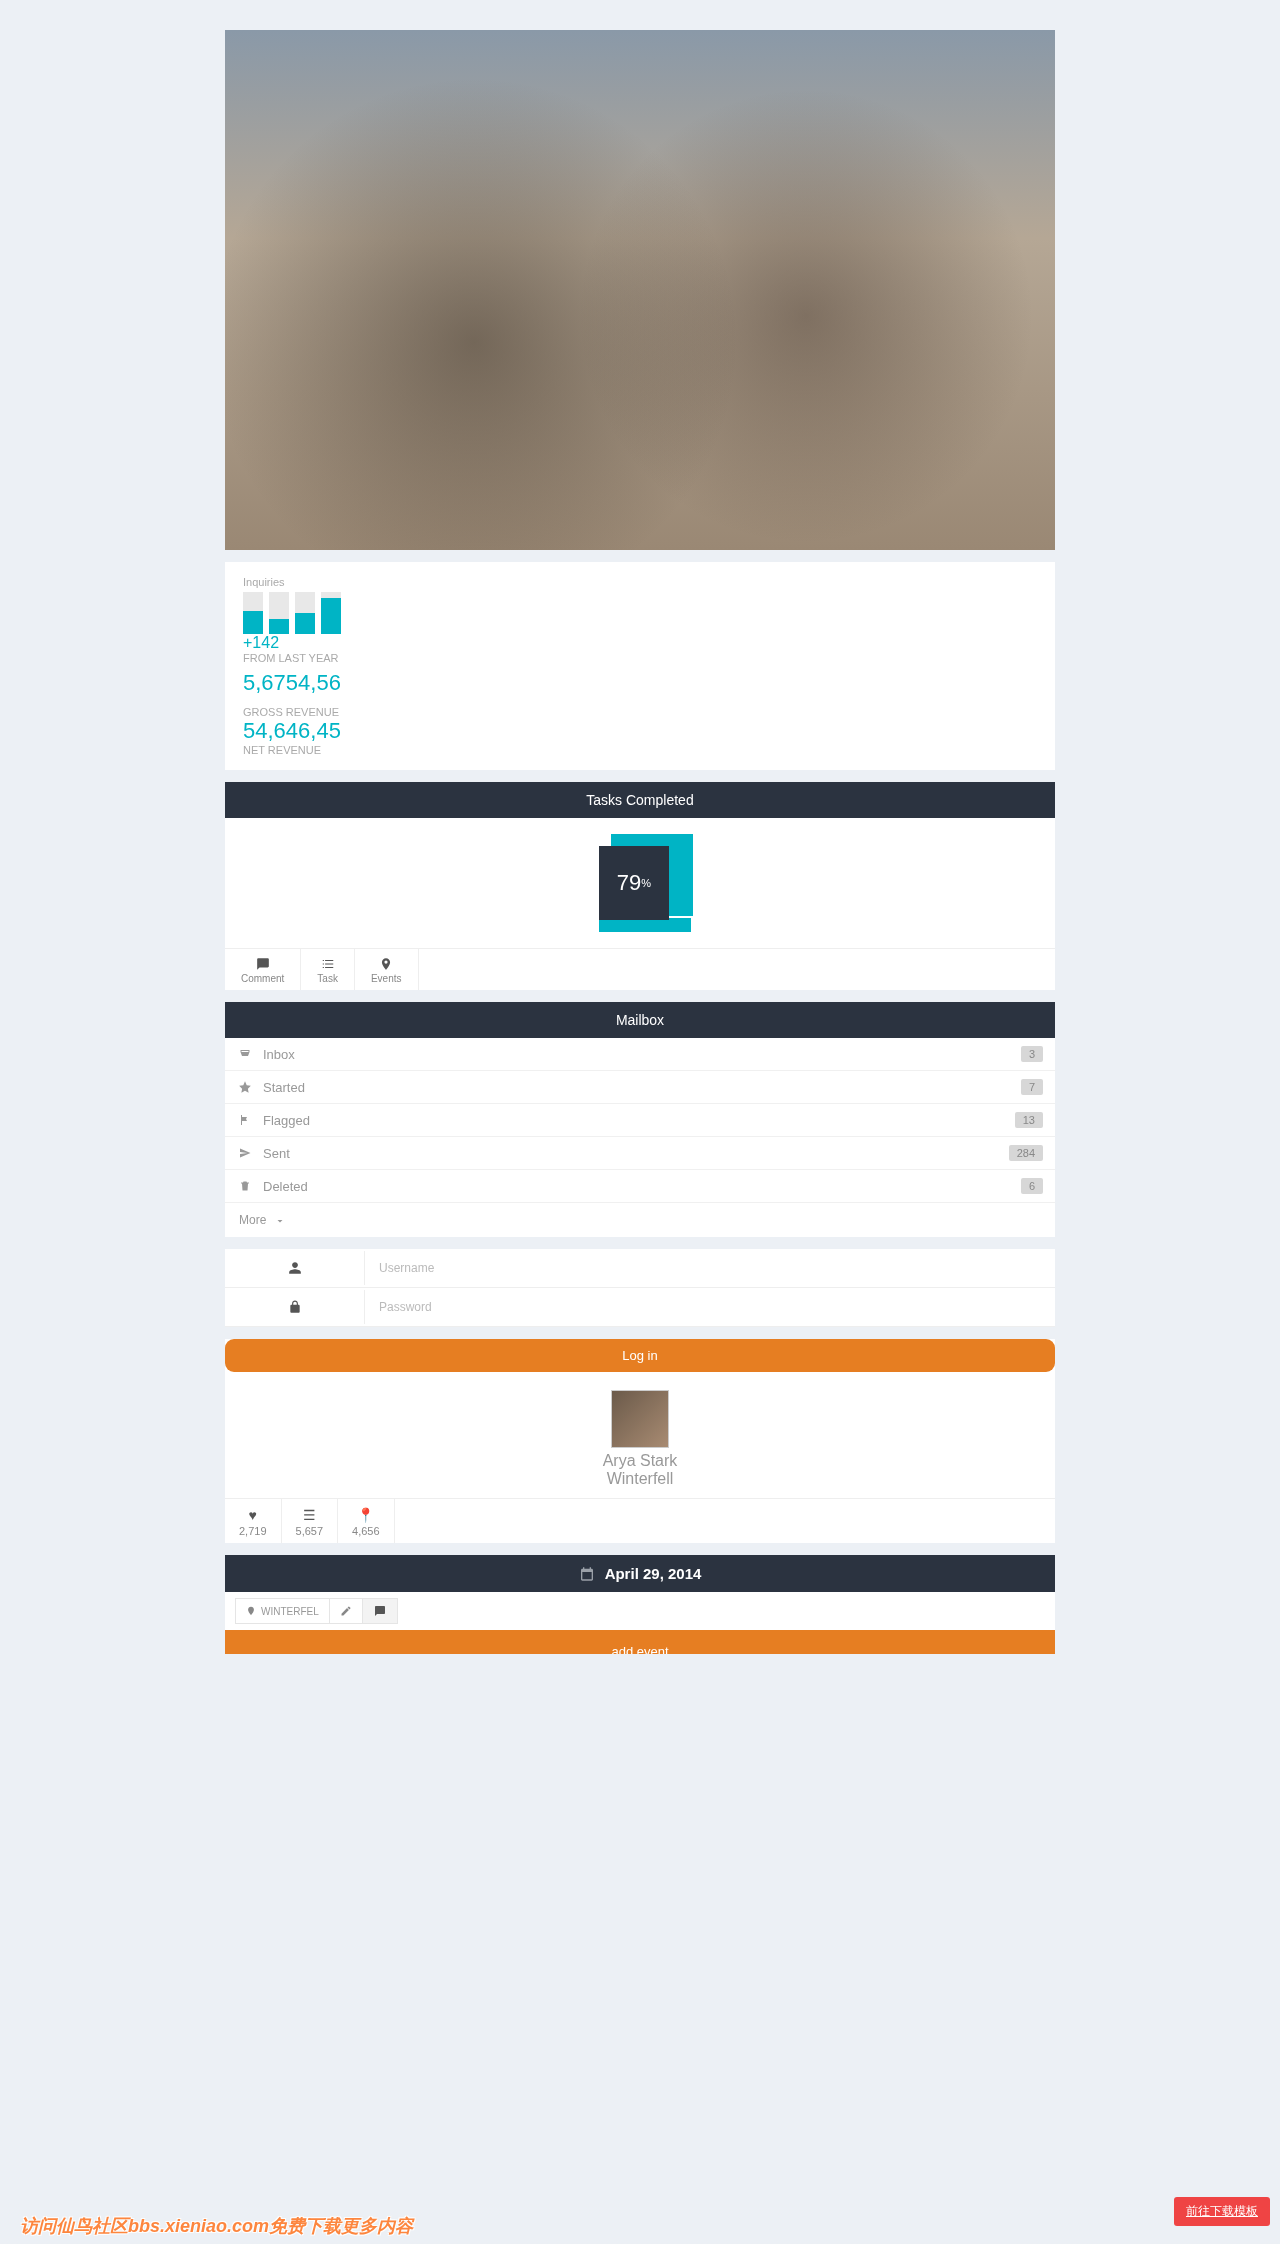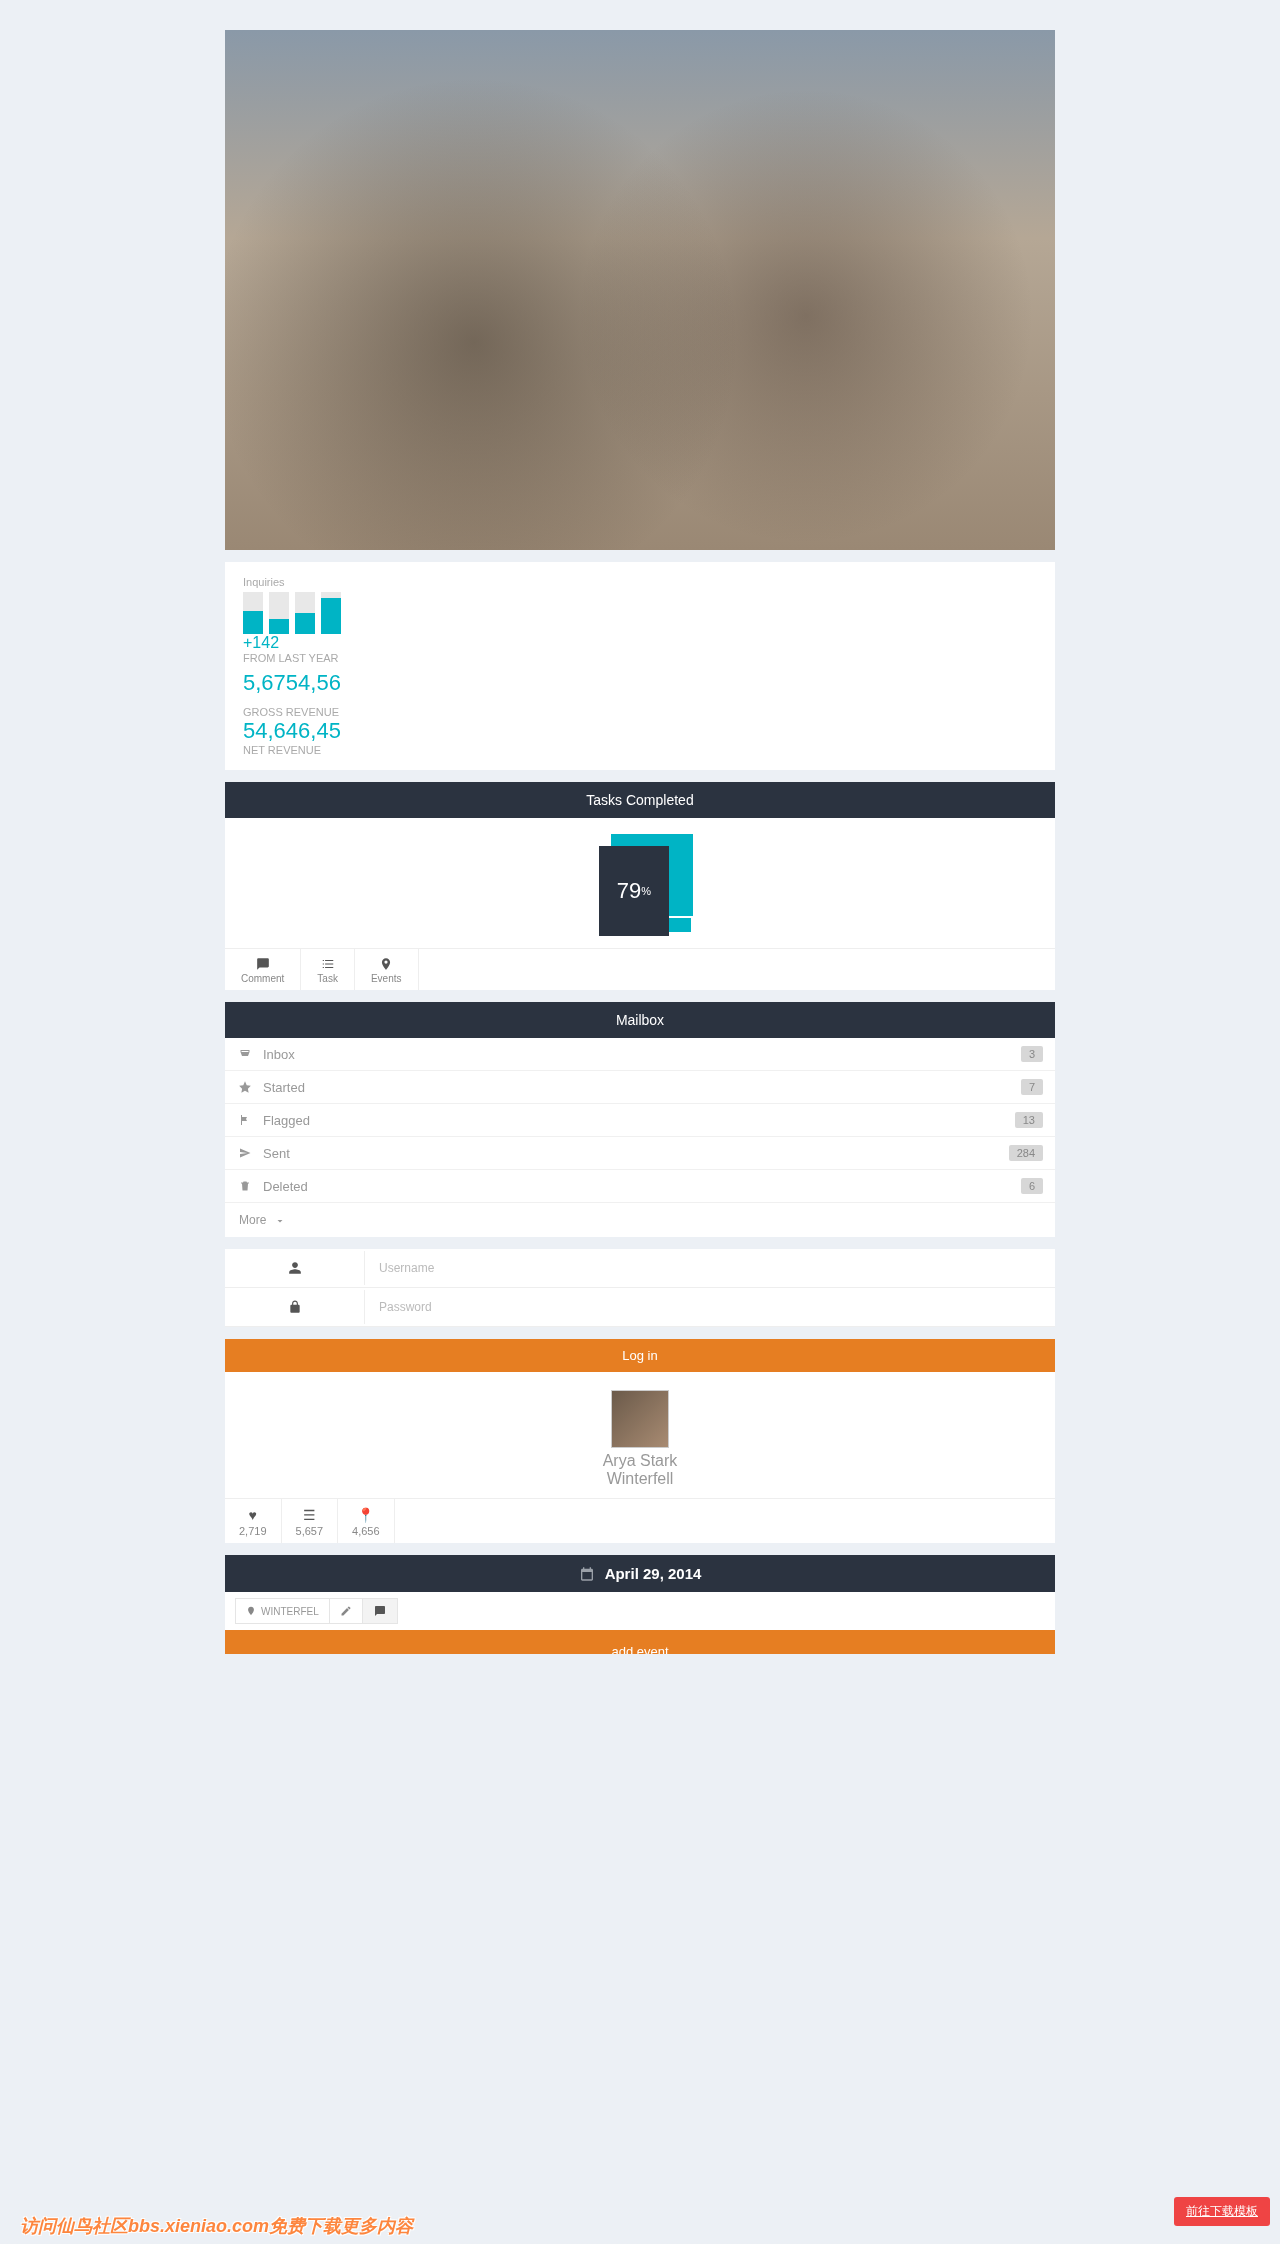--- a/index.html
+++ b/index.html
@@ -13,35 +13,35 @@
 .teal { color: #00b4c5; }
 .bars { display: inline-flex; gap: 6px; align-items: flex-end; height: 42px; vertical-align: top; margin-right: 10px; }
 .bar { width: 20px; background: #e8e8e8; position: relative; }
 .bar span { position: absolute; bottom: 0; left: 0; right: 0; background: #00b4c5; }
 .inline-stats { display: flex; align-items: flex-start; flex-direction: column; }
 .stat-big { font-size: 22px; font-weight: 500; }
 .darkbar { background: #2b3340; color: #fff; text-align: center; padding: 10px; font-size: 14px; }
 .tasks-body { padding: 18px; display: flex; justify-content: center; align-items: center; height: 130px; }
 .task-badge { position: relative; width: 82px; height: 82px; }
 .task-badge .back { position: absolute; left: 12px; top: -8px; width: 82px; height: 82px; background: #00b4c5; }
-.task-badge .front { position: absolute; left: 0; top: 4px; width: 70px; height: 90px; background: #2b3340; color: #fff; display: flex; align-items: center; justify-content: center; font-size: 22px; }
+.task-badge .front { position: absolute; left: 0; top: 4px; width: 70px; height: 74px; background: #2b3340; color: #fff; display: flex; align-items: center; justify-content: center; font-size: 22px; }
 .task-badge .front small { font-size: 11px; }
 .task-badge .stripe { position: absolute; left: 0; bottom: -8px; width: 92px; height: 14px; background: #00b4c5; }
 .tabs { display: flex; border-top: 1px solid #eee; }
 .tab { border-right: 1px solid #eee; padding: 8px 16px 6px; text-align: center; font-size: 10px; color: #888; cursor: pointer; }
 .tab svg, .tab .ico { display: block; margin: 0 auto 2px; width: 16px; height: 14px; fill: #555; color:#555; }
 .mailbox-list .row { display: flex; align-items: center; padding: 8px 12px; border-bottom: 1px solid #f0f0f0; color: #999; font-size: 13px; }
 .mailbox-list .row .ri { margin-right: 10px; width: 16px; display:inline-flex; justify-content:center; }
 .mailbox-list .row .badge { margin-left: auto; background: #d7d7d7; color: #888; font-size: 11px; padding: 2px 8px; border-radius: 2px; }
 .more-row { padding: 10px 14px; color: #999; font-size: 12px; cursor: pointer; }
 .input-row { display: flex; align-items: center; border-bottom: 1px solid #eee; }
 .input-row .icon-cell { width: 140px; display: flex; justify-content: center; padding: 10px 0; border-right: 1px solid #eee; color:#555;}
 .input-row input { flex: 1; border: none; padding: 12px 14px; font-size: 12px; outline: none; }
 .input-row input::placeholder { color: #bbb; }
-.orangebar { background: #e67e22; color: #fff; text-align: center; padding: 9px; font-size: 13px; cursor:pointer; }
+.orangebar { background: #e67e22; color: #fff; text-align: center; padding: 9px; font-size: 13px; cursor:pointer;border-radius:9px; }
 .profile-body { text-align: center; padding: 18px 0 10px; }
 .avatar { width: 58px; height: 58px; background: linear-gradient(135deg,#6b5a4a,#a88b72); border: 1px solid #ccc; margin: 0 auto 4px; }
 .profile-name { font-size: 16px; color: #999; }
 .stat-row { display: flex; border-top: 1px solid #eee; }
 .stat-cell { border-right: 1px solid #eee; padding: 8px 14px 6px; text-align: center; font-size: 11px; color: #888; }
 .stat-cell .ico { display:block; margin: 0 auto 2px; font-size:14px; color:#555;}
 .datebar { background: #2b3340; color: #fff; text-align: center; padding: 10px; font-size: 15px; display: flex; justify-content: center; align-items: center; gap: 10px; font-weight: bold; }
 .toolbar { display: flex; padding: 6px 10px; gap: 0; }
 .toolbar .tbtn { border: 1px solid #e5e5e5; padding: 6px 10px; font-size: 10px; color: #999; display: flex; align-items: center; gap: 5px; cursor:pointer; background:#fff; margin-right:-1px;}
 .addevent { background: #e67e22; color: #fff; text-align: center; padding: 14px 0 6px; height:24px; overflow:hidden; font-size:13px;}

